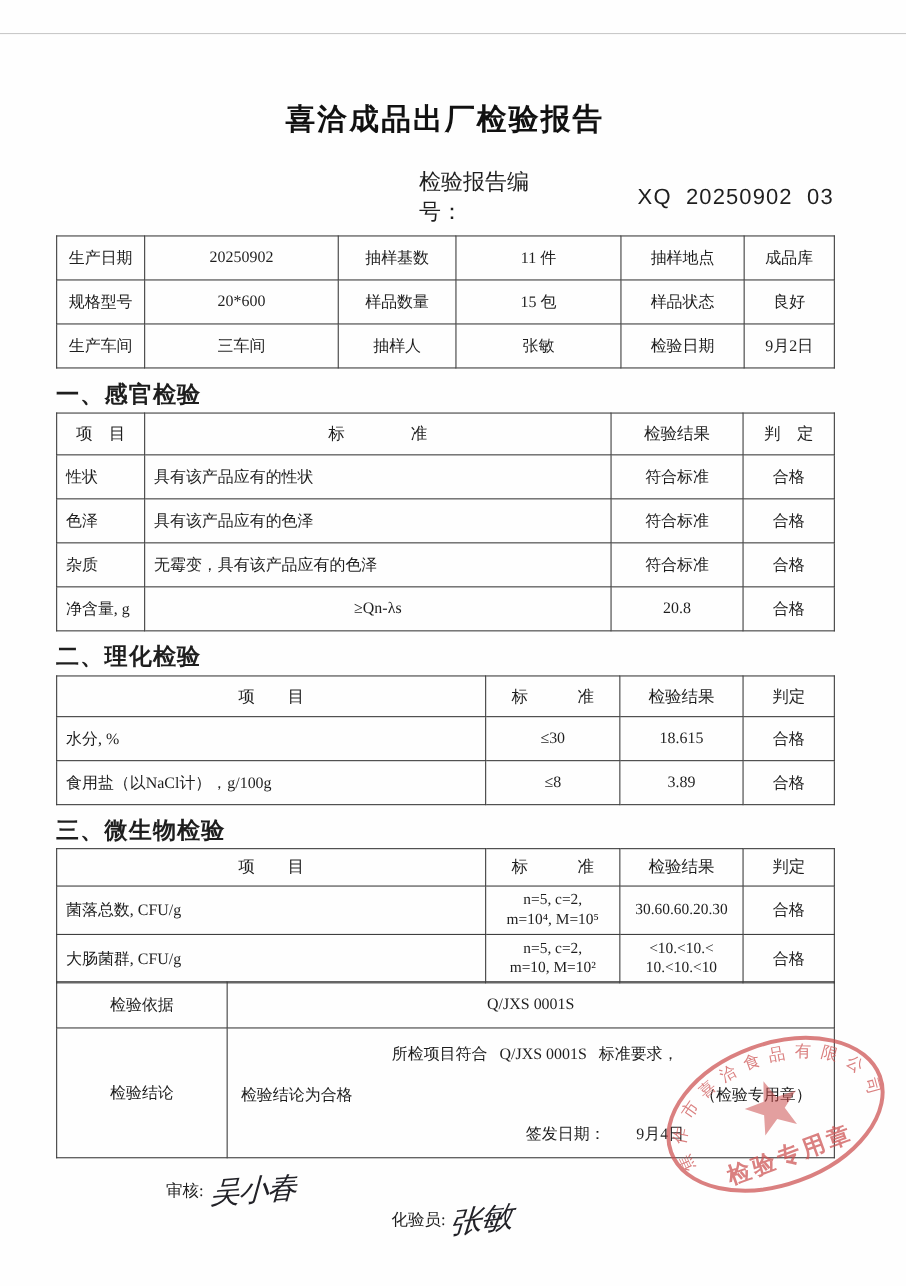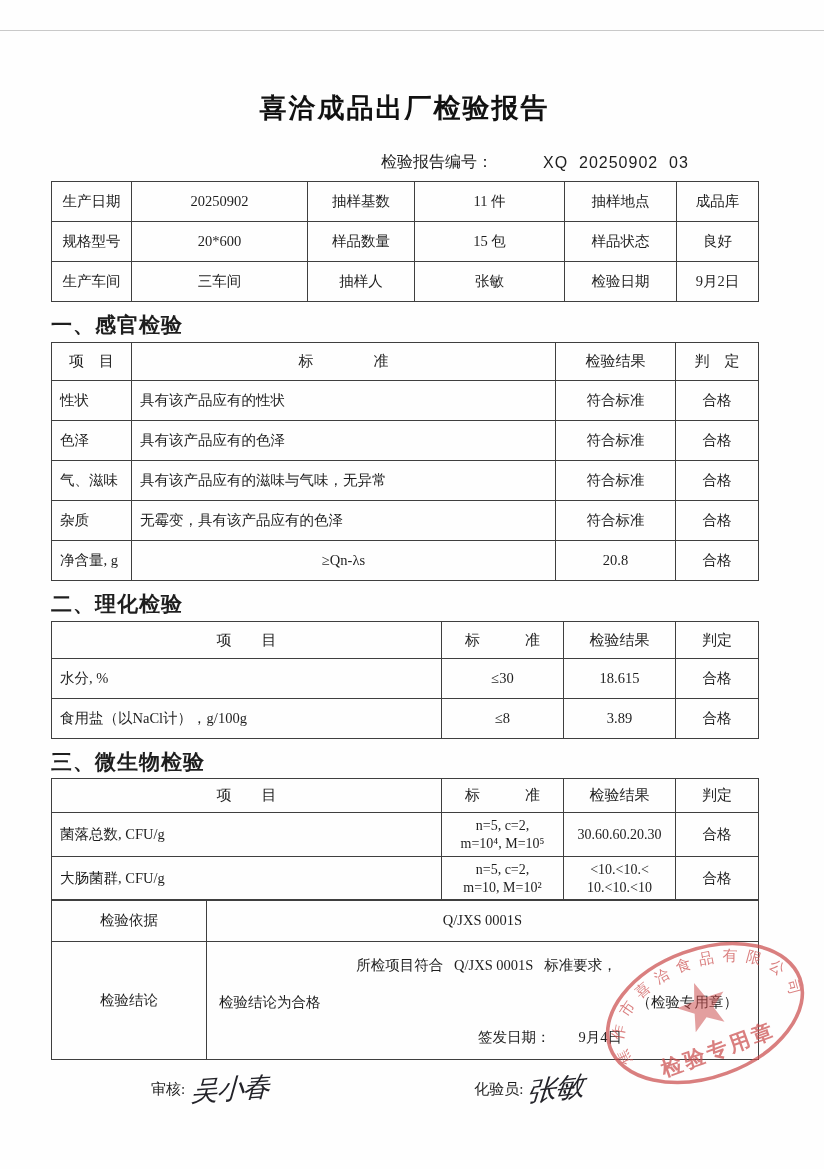--- a/index.html
+++ b/index.html
@@ -24,23 +24,23 @@
     text-align:center;
     font-family:"Liberation Sans","DejaVu Sans",sans-serif;
     font-weight:bold;
     font-size:27px;
     letter-spacing:2px;
     color:#111;
   }
   .report-no {
     margin-top:26px;
     padding-left:330px;
-    display:flex; align-items:center; gap:50px;
+    display:flex; align-items:center; gap:70px;
     font-family:"Liberation Sans","DejaVu Sans",sans-serif;
-    font-size:16px;
+    font-size:20px;
   }
   .report-no .val { white-space:pre; letter-spacing:1px; }
 
   table {
     border-collapse:collapse;
     table-layout:fixed;
     width:707px;
     font-size:14.5px;
   }
   td {
@@ -77,20 +77,21 @@
   .concl-inner { display:flex; flex-direction:column; }
   .concl-line1 { margin-top:12px; padding-left:8px; white-space:pre; }
   .concl-line2 { margin-top:18px; padding-left:8px; display:flex; justify-content:space-between; padding-right:16px; }
   .concl-line3 { margin-top:16px; display:flex; justify-content:flex-end; padding-right:132px; gap:28px; }
 
   .footer {
     margin-top:16px;
     display:flex; align-items:flex-start;
     padding-left:100px;
     font-size:15px;
+    flex-direction:column;
   }
   .sig-group { display:flex; align-items:center; }
   .sig-group.second { margin-left:205px; }
   .signature {
     display:inline-block;
     margin-left:6px;
     font-size:27px;
     font-style:italic;
     letter-spacing:-1px;
     color:#222228;
@@ -171,26 +172,20 @@
       </tr>
       <tr>
         <td class="left">性状</td>
         <td class="left">具有该产品应有的性状</td>
         <td>符合标准</td>
         <td>合格</td>
       </tr>
       <tr>
         <td class="left">色泽</td>
         <td class="left">具有该产品应有的色泽</td>
-        <td>符合标准</td>
-        <td>合格</td>
-      </tr>
-      <tr>
-        <td class="left">气、滋味</td>
-        <td class="left">具有该产品应有的滋味与气味，无异常</td>
         <td>符合标准</td>
         <td>合格</td>
       </tr>
       <tr>
         <td class="left">杂质</td>
         <td class="left">无霉变，具有该产品应有的色泽</td>
         <td>符合标准</td>
         <td>合格</td>
       </tr>
       <tr>

